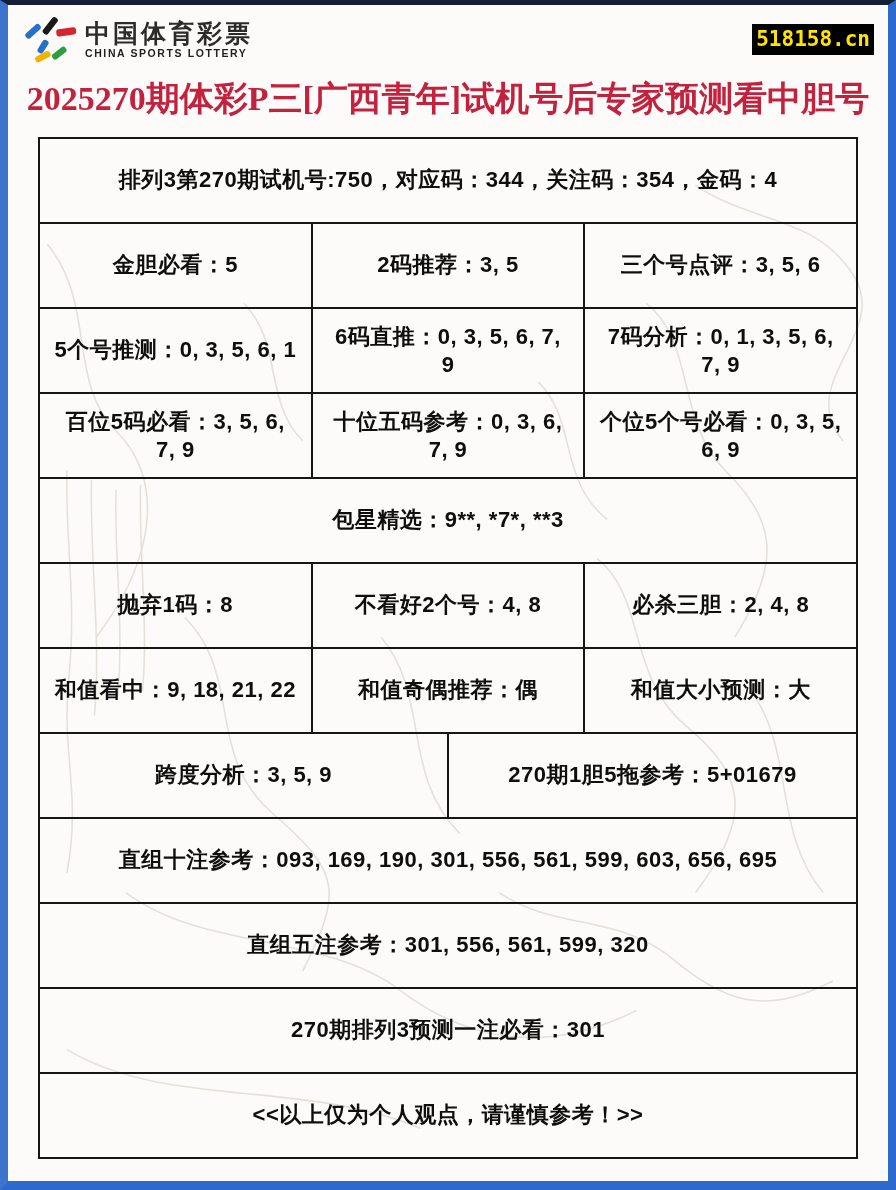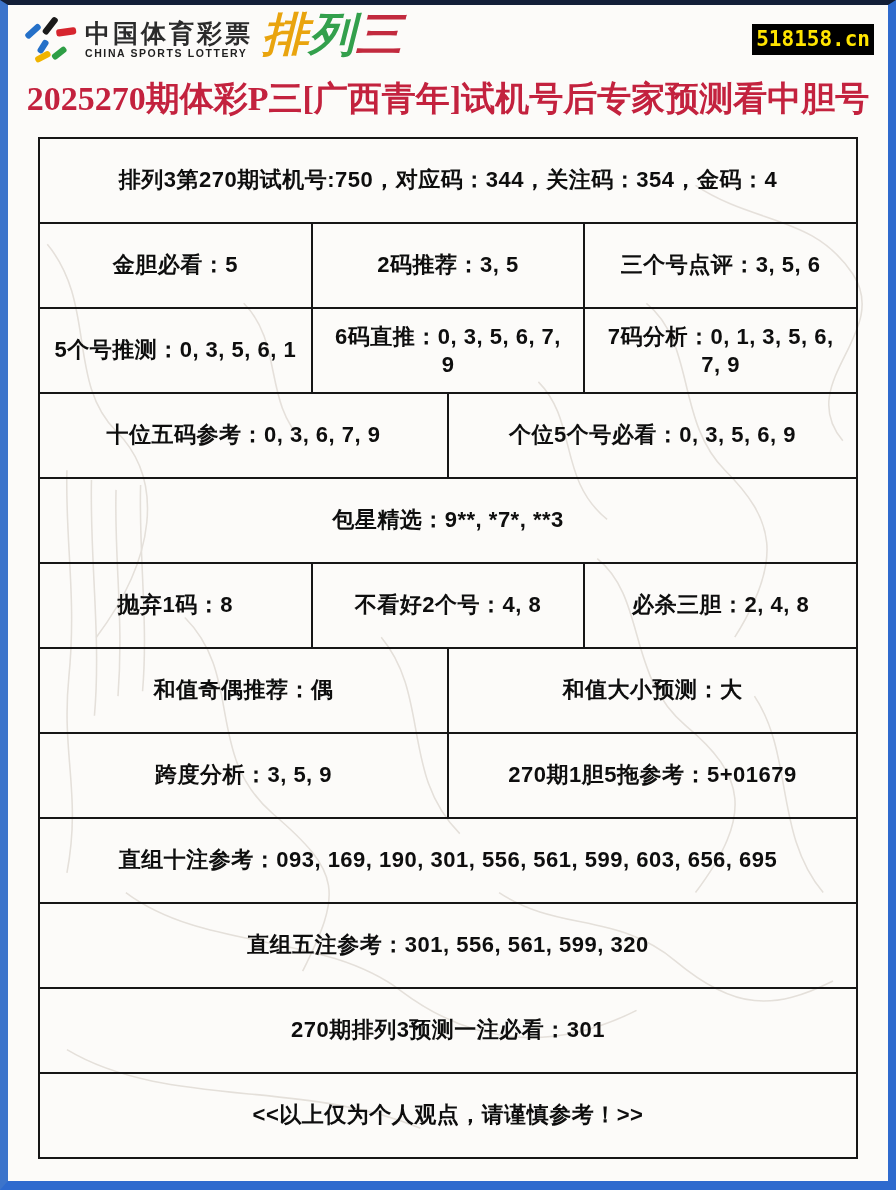--- a/index.html
+++ b/index.html
@@ -86,23 +86,20 @@
         <rect x="40" y="16" width="22" height="8" rx="3" fill="#d6252e" transform="rotate(-8 51 20)"></rect>
         <rect x="4" y="16" width="20" height="7" rx="3" fill="#2570c8" transform="rotate(-42 14 19)"></rect>
         <rect x="22" y="28" width="7" height="16" rx="3" fill="#2570c8" transform="rotate(32 25 36)"></rect>
         <rect x="16" y="44" width="18" height="7" rx="3" fill="#f0b400" transform="rotate(-28 25 47)"></rect>
         <rect x="40" y="34" width="7" height="18" rx="3" fill="#2e9e45" transform="rotate(52 43 43)"></rect>
       </svg>
       <div class="logo-texts">
         <div class="logo-cn">中国体育彩票</div>
         <div class="logo-en">CHINA SPORTS LOTTERY</div>
       </div>
-      <div class="game">
-        <span class="g0">排</span><span class="g1">列</span><span class="g2">三</span>
-      </div>
     </div>
     <div class="badge">518158.cn</div>
   </header>
 
   <h1 class="title">2025270期体彩P三[广西青年]试机号后专家预测看中胆号</h1>
 
   <div class="ptable">
 
     <div class="prow">
       <div class="pcell">排列3第270期试机号:750，对应码：344，关注码：354，金码：4</div>
@@ -114,35 +111,37 @@
       <div class="pcell">三个号点评：3, 5, 6</div>
     </div>
 
     <div class="prow">
       <div class="pcell">5个号推测：0, 3, 5, 6, 1</div>
       <div class="pcell">6码直推：0, 3, 5, 6, 7, 9</div>
       <div class="pcell">7码分析：0, 1, 3, 5, 6, 7, 9</div>
     </div>
 
     <div class="prow">
+      <div class="pcell">百位5码必看：3, 5, 6, 7, 9</div>
       <div class="pcell">十位五码参考：0, 3, 6, 7, 9</div>
       <div class="pcell">个位5个号必看：0, 3, 5, 6, 9</div>
     </div>
 
     <div class="prow">
       <div class="pcell">包星精选：9**, *7*, **3</div>
     </div>
 
     <div class="prow">
       <div class="pcell">抛弃1码：8</div>
       <div class="pcell">不看好2个号：4, 8</div>
       <div class="pcell">必杀三胆：2, 4, 8</div>
     </div>
 
     <div class="prow">
+      <div class="pcell">和值看中：9, 18, 21, 22</div>
       <div class="pcell">和值奇偶推荐：偶</div>
       <div class="pcell">和值大小预测：大</div>
     </div>
 
     <div class="prow">
       <div class="pcell">跨度分析：3, 5, 9</div>
       <div class="pcell">270期1胆5拖参考：5+01679</div>
     </div>
 
     <div class="prow">

